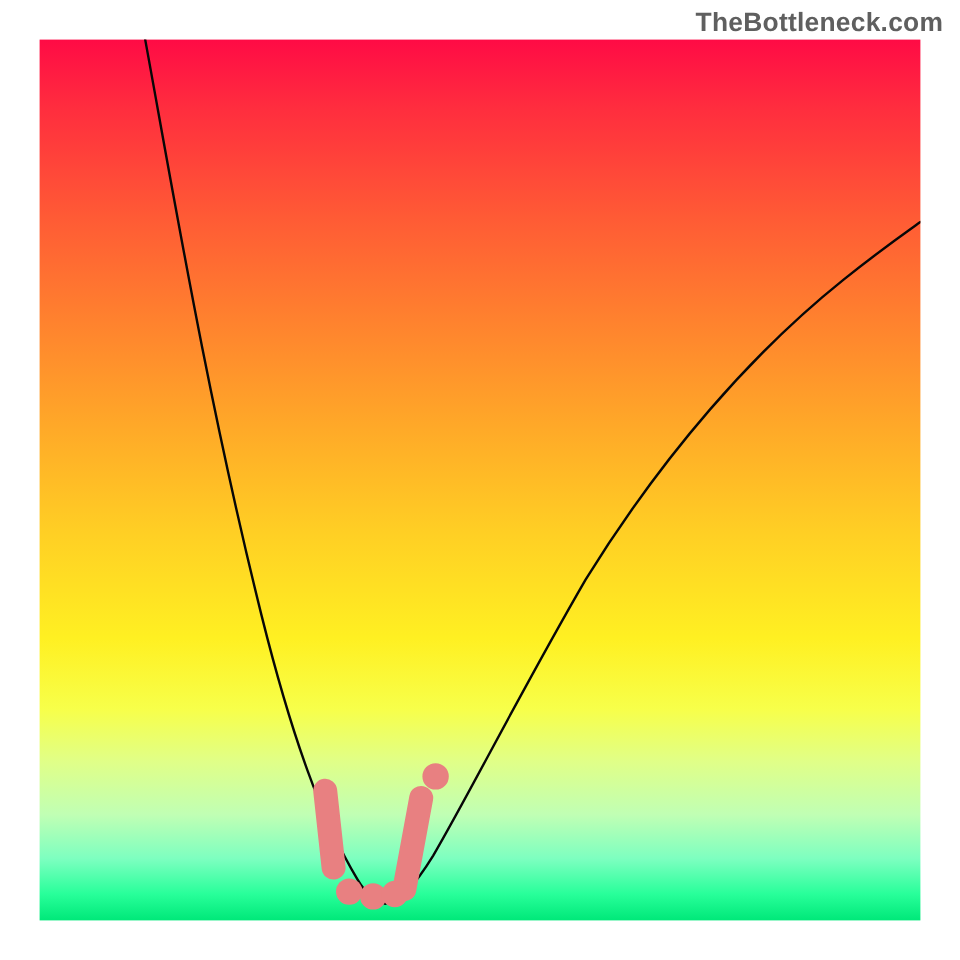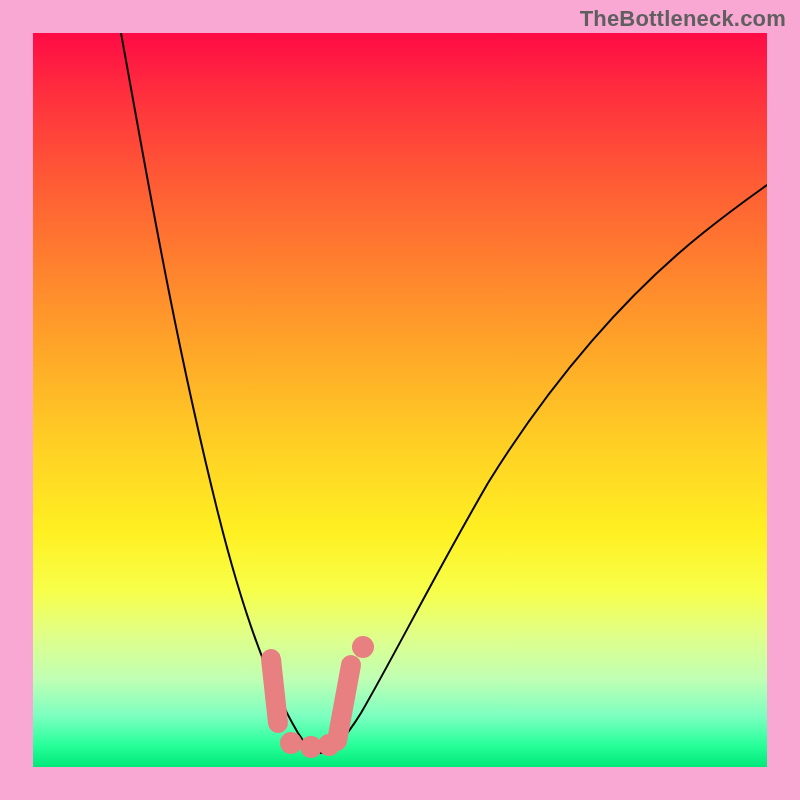--- a/index.html
+++ b/index.html
@@ -10,21 +10,21 @@
     overflow: hidden;
     background: #000;
     font-family: Arial, Helvetica, sans-serif;
   }
   .frame {
     position: absolute;
     left: 0;
     top: 0;
     width: 800px;
     height: 800px;
-    background: #f9a8d4;
+    background: #ffffff;
   }
   .plot {
     position: absolute;
     left: 33px;
     top: 33px;
     width: 734px;
     height: 734px;
     
     background: linear-gradient(
       to bottom,

